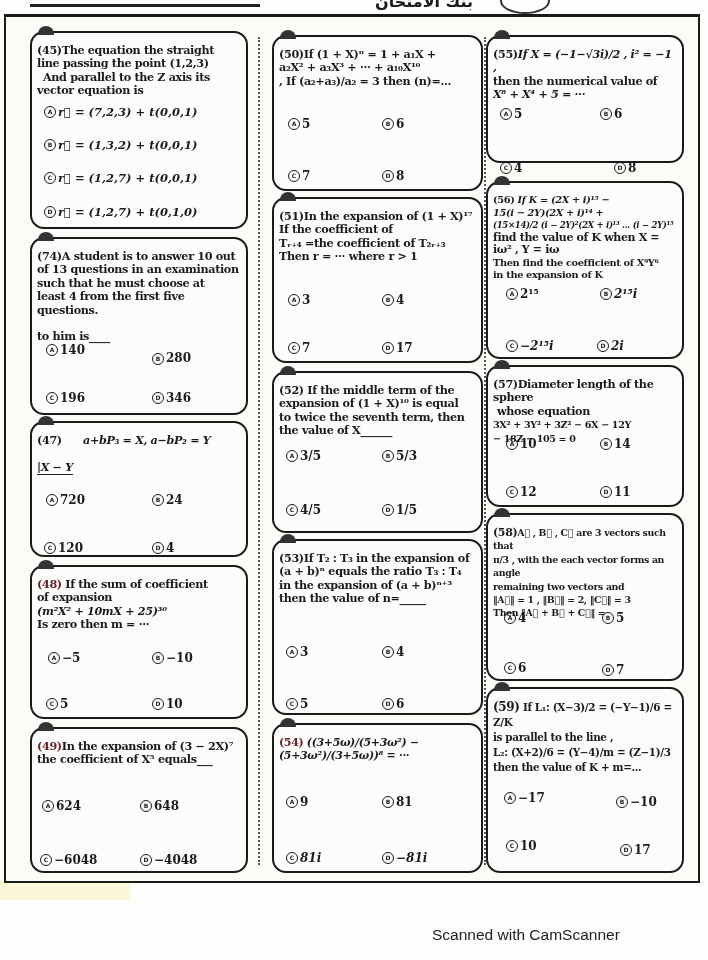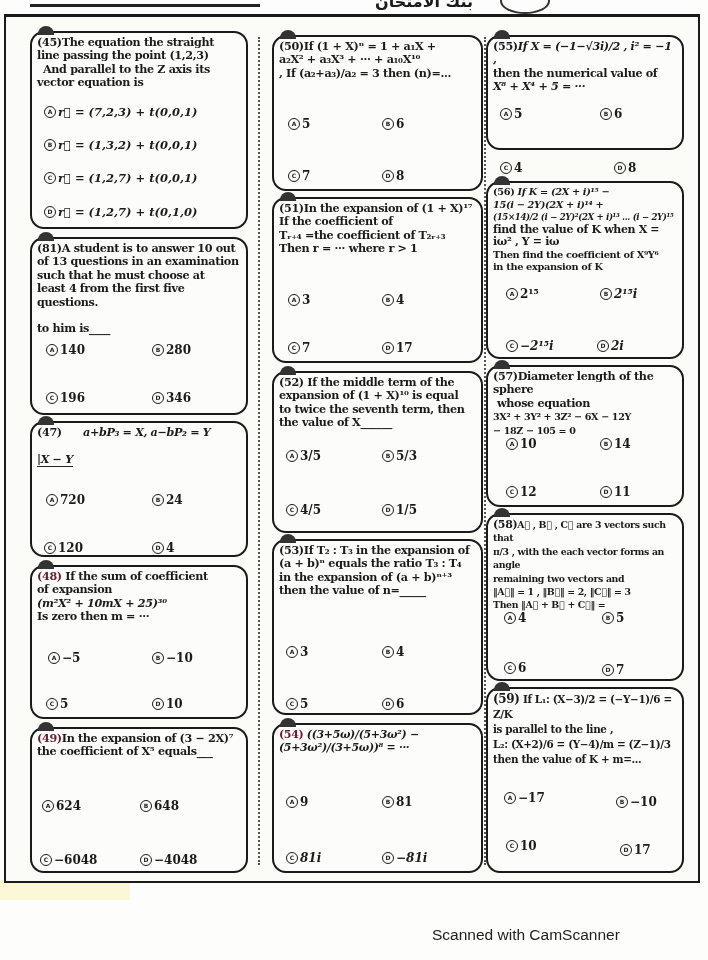--- a/index.html
+++ b/index.html
@@ -26,21 +26,21 @@
   .col-1 { left:24px; width:218px; }
   .col-2 { left:266px; width:211px; }
   .col-3 { left:480px; width:198px; }
   .divider {
     position:absolute; top:20px; bottom:16px; width:0; border-left:2px dotted #555;
   }
   .div-a { left:252px; }
   .div-b { left:478px; }
   .q {
     position:absolute; left:0; right:0; border:2.5px solid #1a1a1a; border-radius:14px;
-    box-sizing:border-box; padding:3px 4px 3px 5px; background:#fcfcfa;
+    box-sizing:border-box; padding:11px 4px 3px 5px; background:#fcfcfa;
   }
   .q::before {
     content:""; position:absolute; left:6px; top:-7px; width:16px; height:9px;
     background:#333; border-radius:8px 8px 0 0;
   }
   .qtext {
     font-size:11.2px; line-height:13.4px; font-weight:bold; font-family:"DejaVu Serif", serif;
     letter-spacing:-0.35px;
   }
   .qnum { font-weight:bold; }
@@ -104,33 +104,33 @@
           </div>
         <div class="opt vec-opt" style="left:4px;top:100px;">
             <span class="bubble">D</span>
             <span class="math">r⃗ = (1,2,7) + t(0,1,0)</span>
           </div>
       </div>
     </div>
 
     <div class="q" style="top:216px;height:178px;">
       <div class="qtext">
-        <span class="qnum">(81)</span><span>A student is to answer 10 out</span><br>
+        <span class="qnum">(74)</span><span>A student is to answer 10 out</span><br>
         <span>of 13 questions in an examination</span><br>
         <span>such  that he must choose at</span><br>
         <span>least 4 from the first five questions.</span><br>
         <br>
         <span>to him is____</span>
       </div>
       <div class="opts" style="top:104px;">
         <div class="opt" style="left:6px;top:0;">
             <span class="bubble">A</span>
             <span>140</span>
           </div>
-        <div class="opt" style="left:112px;top:0;">
+        <div class="opt" style="left:112px;top:8px;align-items:flex-end;">
             <span class="bubble">B</span>
             <span>280</span>
           </div>
         <div class="opt" style="left:6px;top:48px;">
             <span class="bubble">C</span>
             <span>196</span>
           </div>
         <div class="opt" style="left:112px;top:48px;">
             <span class="bubble">D</span>
             <span>346</span>
@@ -347,21 +347,21 @@
         <div class="opt" style="left:100px;top:56px;">
             <span class="bubble">D</span>
             <span class="math">−81i</span>
           </div>
       </div>
     </div>
   </div>
 
   <div class="col col-3">
 
-    <div class="q" style="top:14px;height:115px;">
+    <div class="q" style="top:14px;height:128px;">
       <div class="qtext">
         <span class="qnum">(55)</span><span class="math">If X = (−1−√3i)/2 , i² = −1 ,</span><br>
         <span>then the numerical value of</span><br>
         <span class="math">X⁸ + X⁴ + 5 = ···</span>
       </div>
       <div class="opts" style="top:70px;">
         <div class="opt" style="left:4px;top:0;">
             <span class="bubble">A</span>
             <span>5</span>
           </div>

